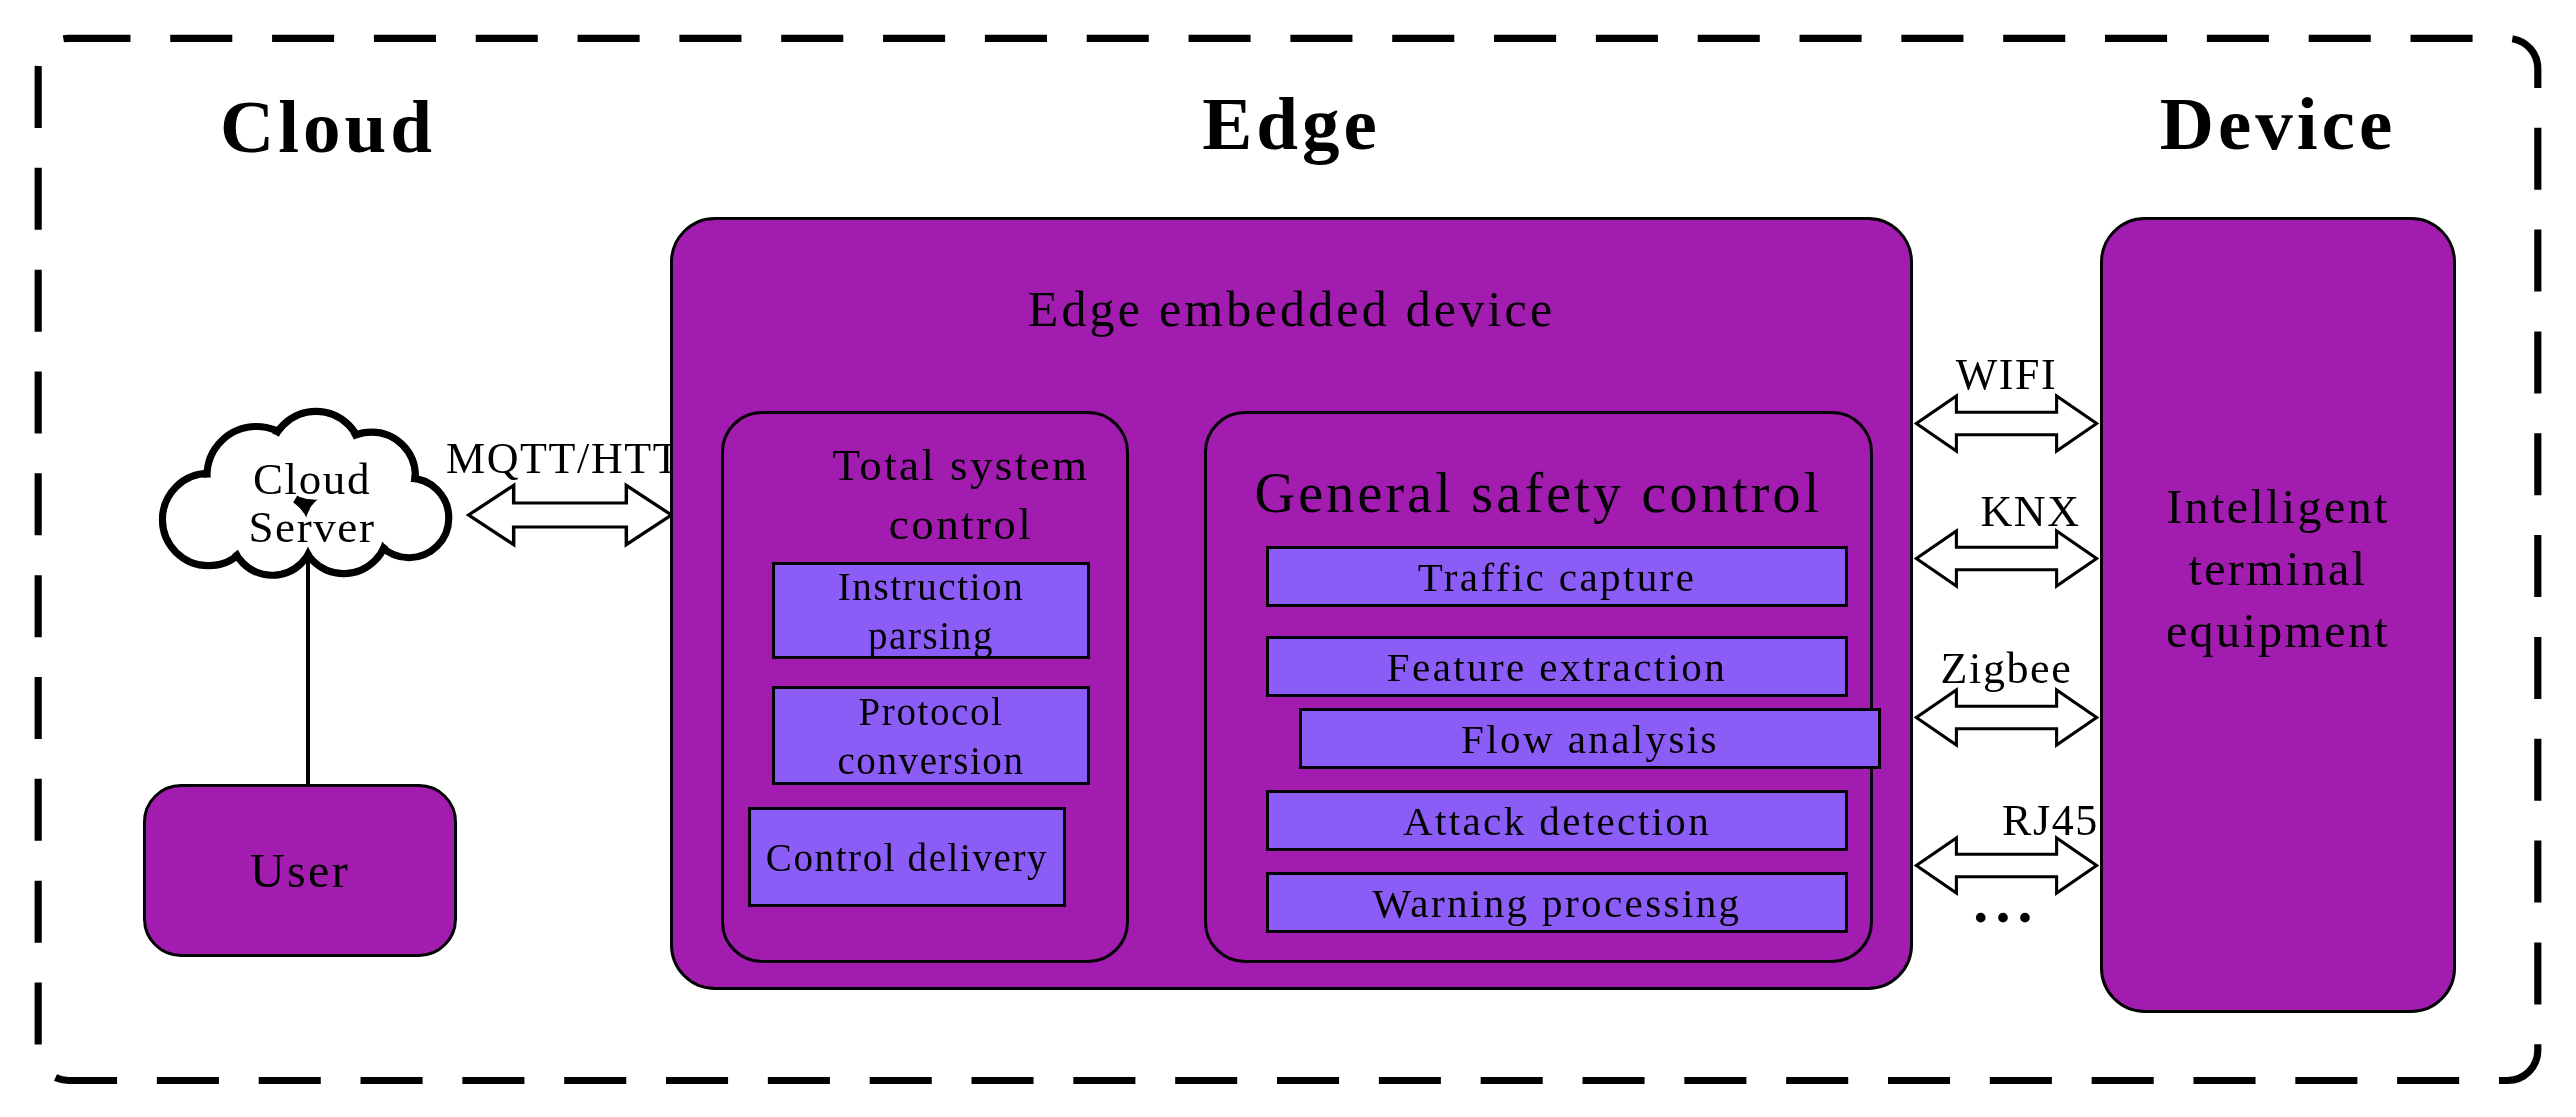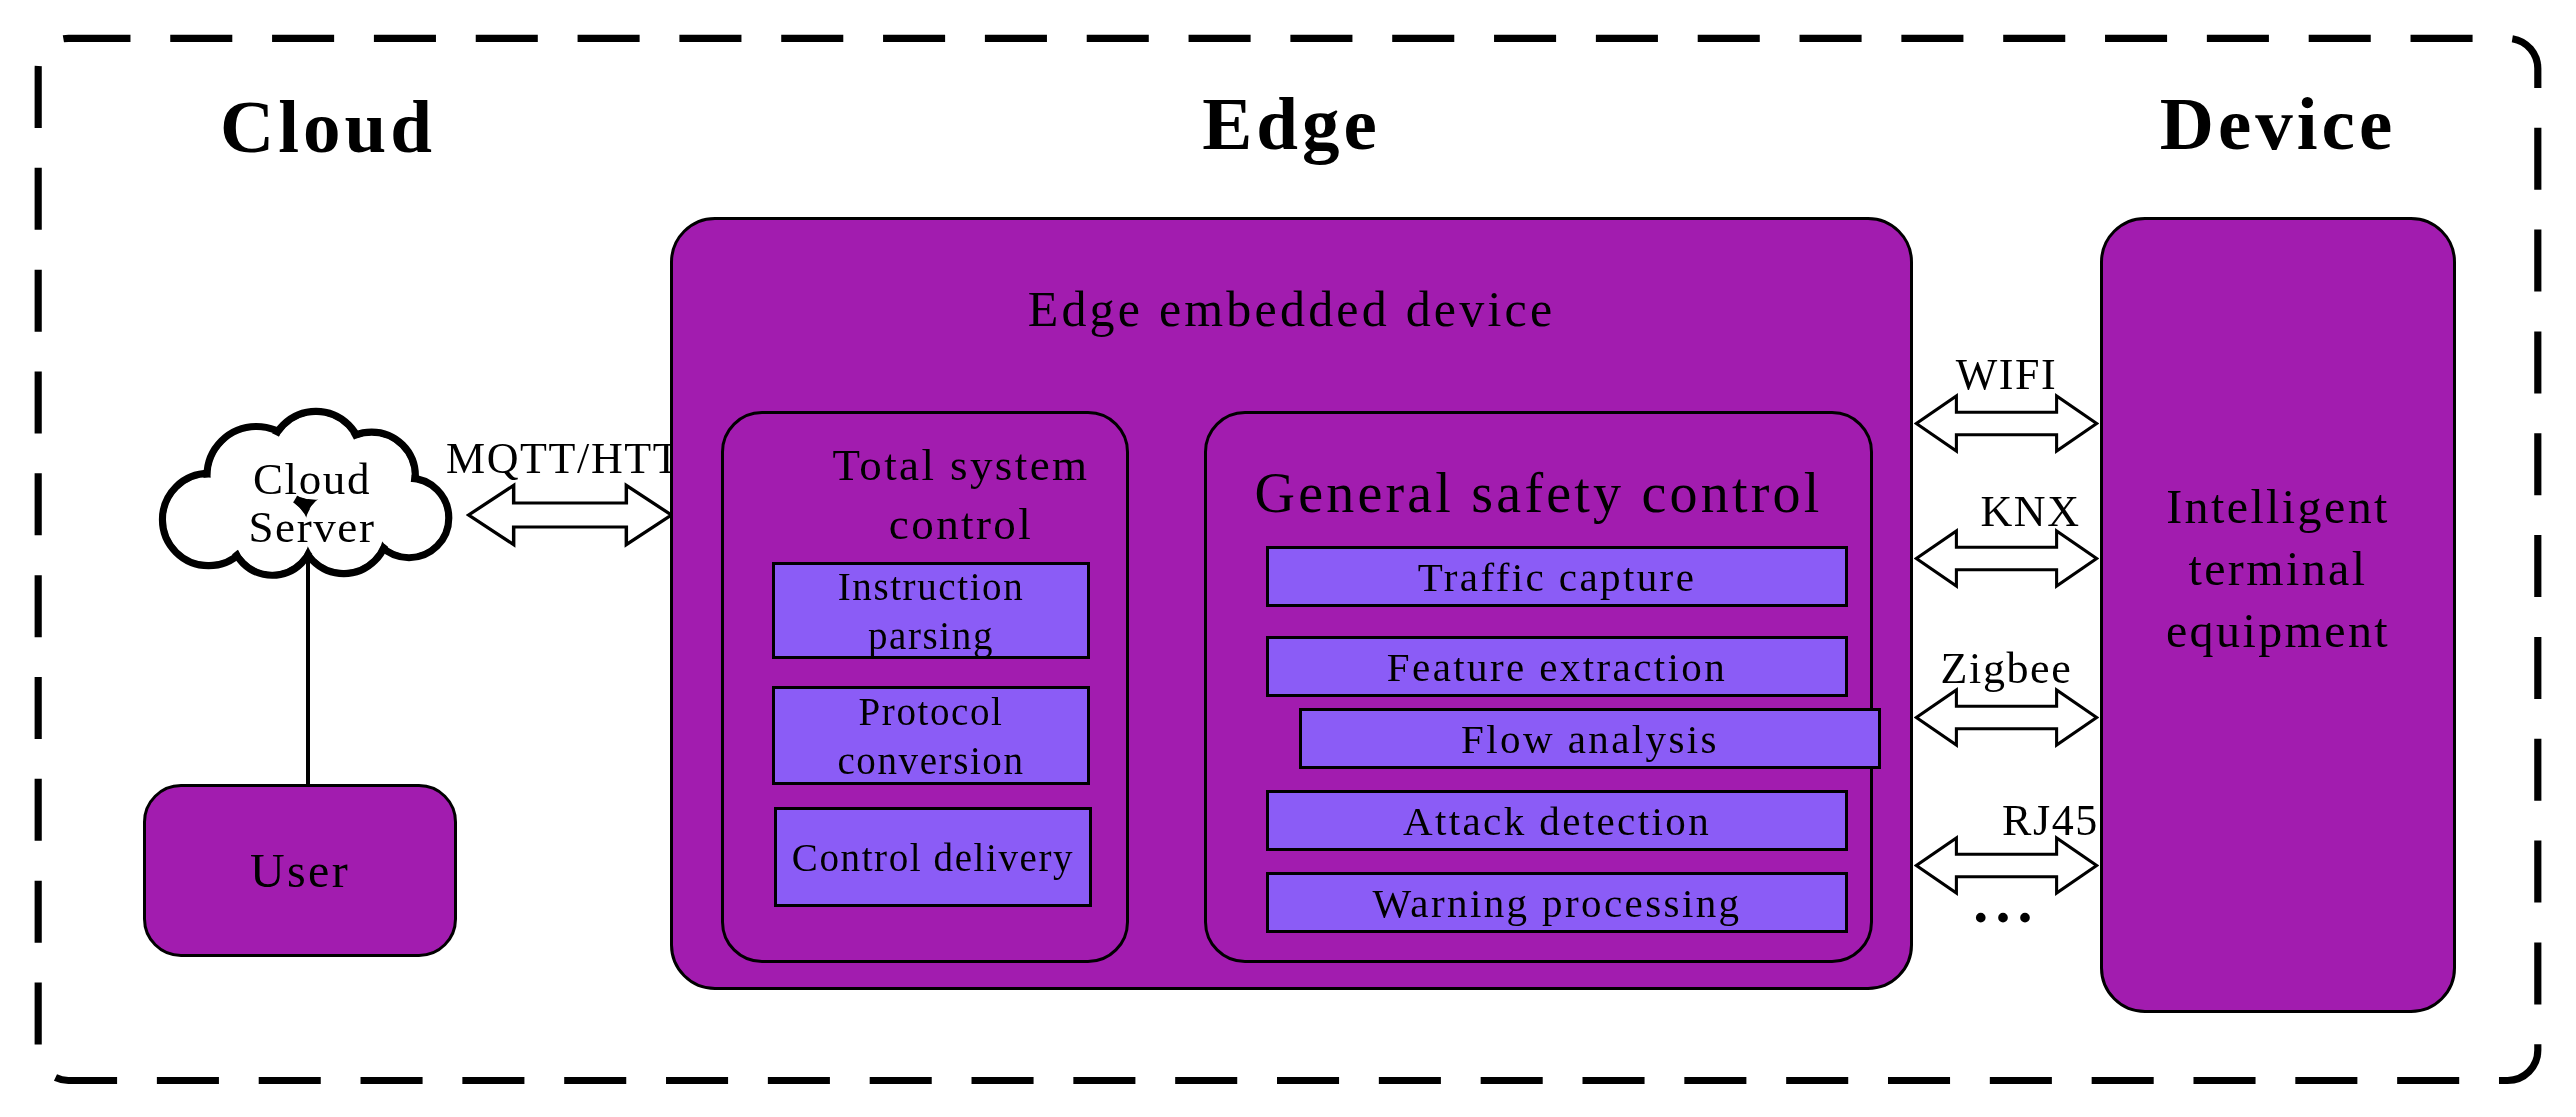--- a/index.html
+++ b/index.html
@@ -107,21 +107,21 @@
   <div class="abs center t58" style="left:721px; top:436px; width:408px;">
     <div>Total system</div>
     <div>control</div>
   </div>
   <div class="srect t50" style="left:772px; top:562px; width:318px; height:97px;">
     <span>Instruction parsing</span>
   </div>
   <div class="srect t50" style="left:772px; top:686px; width:318px; height:99px;">
     <span>Protocol conversion</span>
   </div>
-  <div class="srect t50" style="left:774px; top:807px; width:318px; height:100px;">
+  <div class="srect t50" style="left:748px; top:807px; width:318px; height:100px;">
     <span>Control delivery</span>
   </div>
 
   <div class="rbox" style="left:1204px; top:411px; width:669px; height:552px; border-radius:41px;"></div>
   <div class="abs center" style="left:1204px; top:461px; width:669px; font-size:56px; letter-spacing:3.2px;">General safety control</div>
   <div class="srect t52" style="left:1266px; top:546px; width:582px; height:61px;">
     <span>Traffic capture</span>
   </div>
   <div class="srect t52" style="left:1266px; top:627px; width:582px; height:61px;margin-top:9px;">
     <span>Feature extraction</span>

